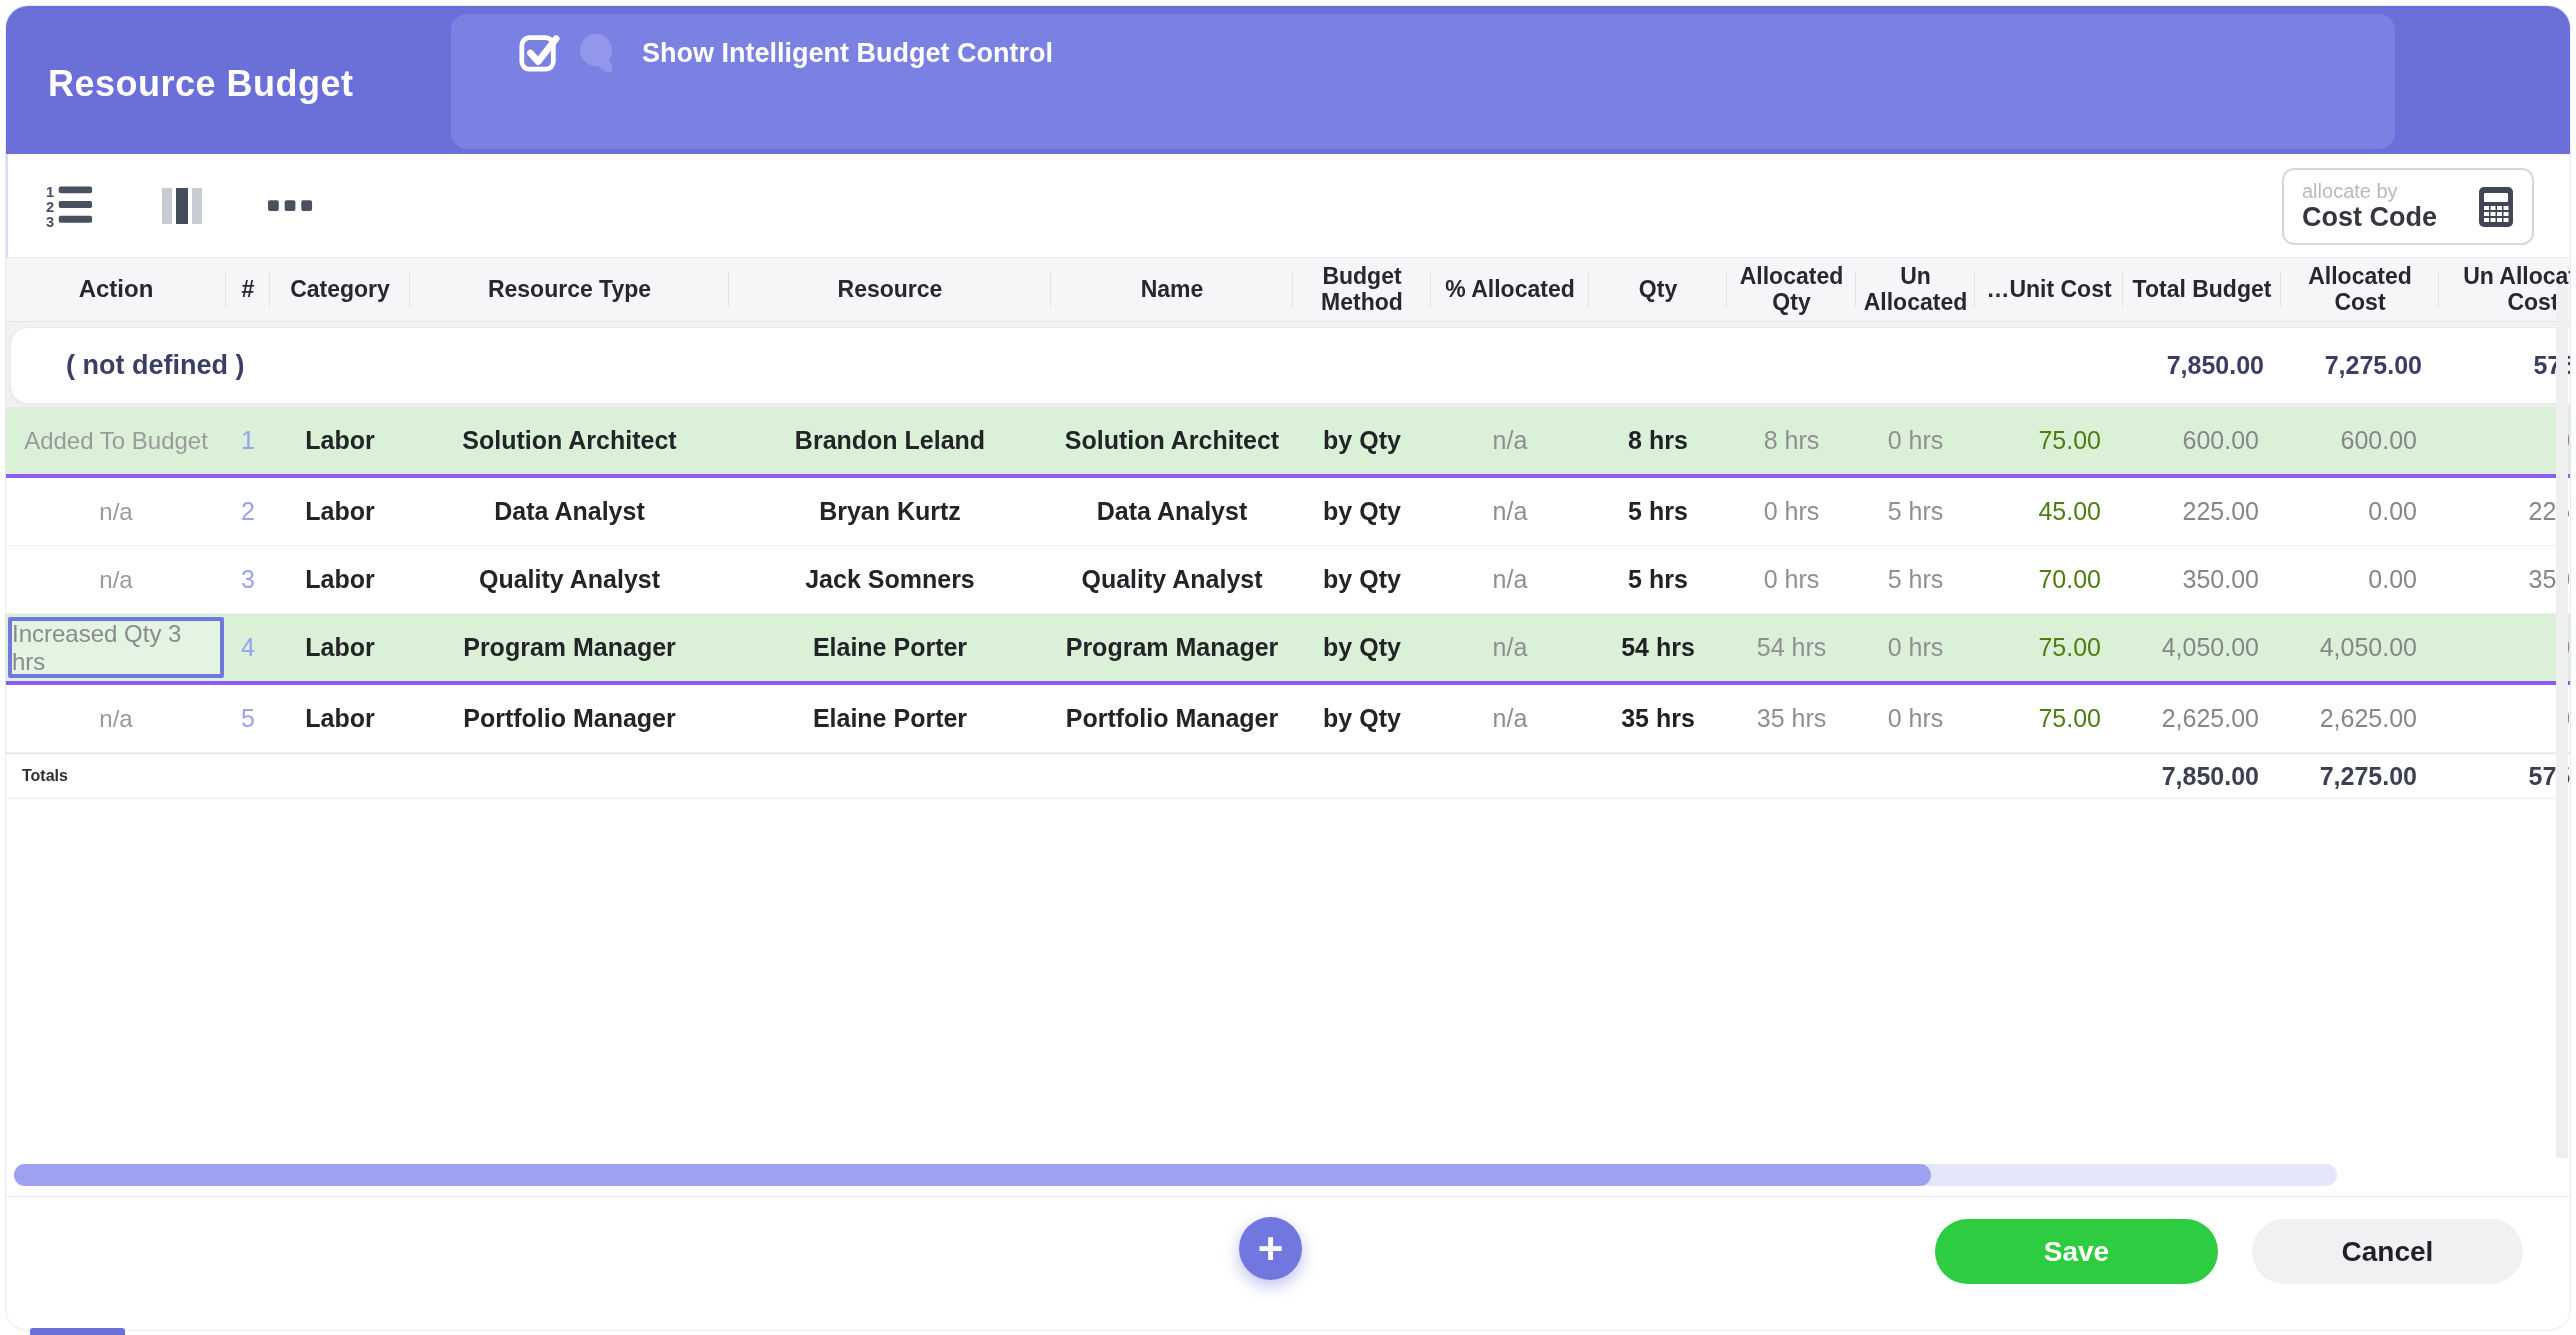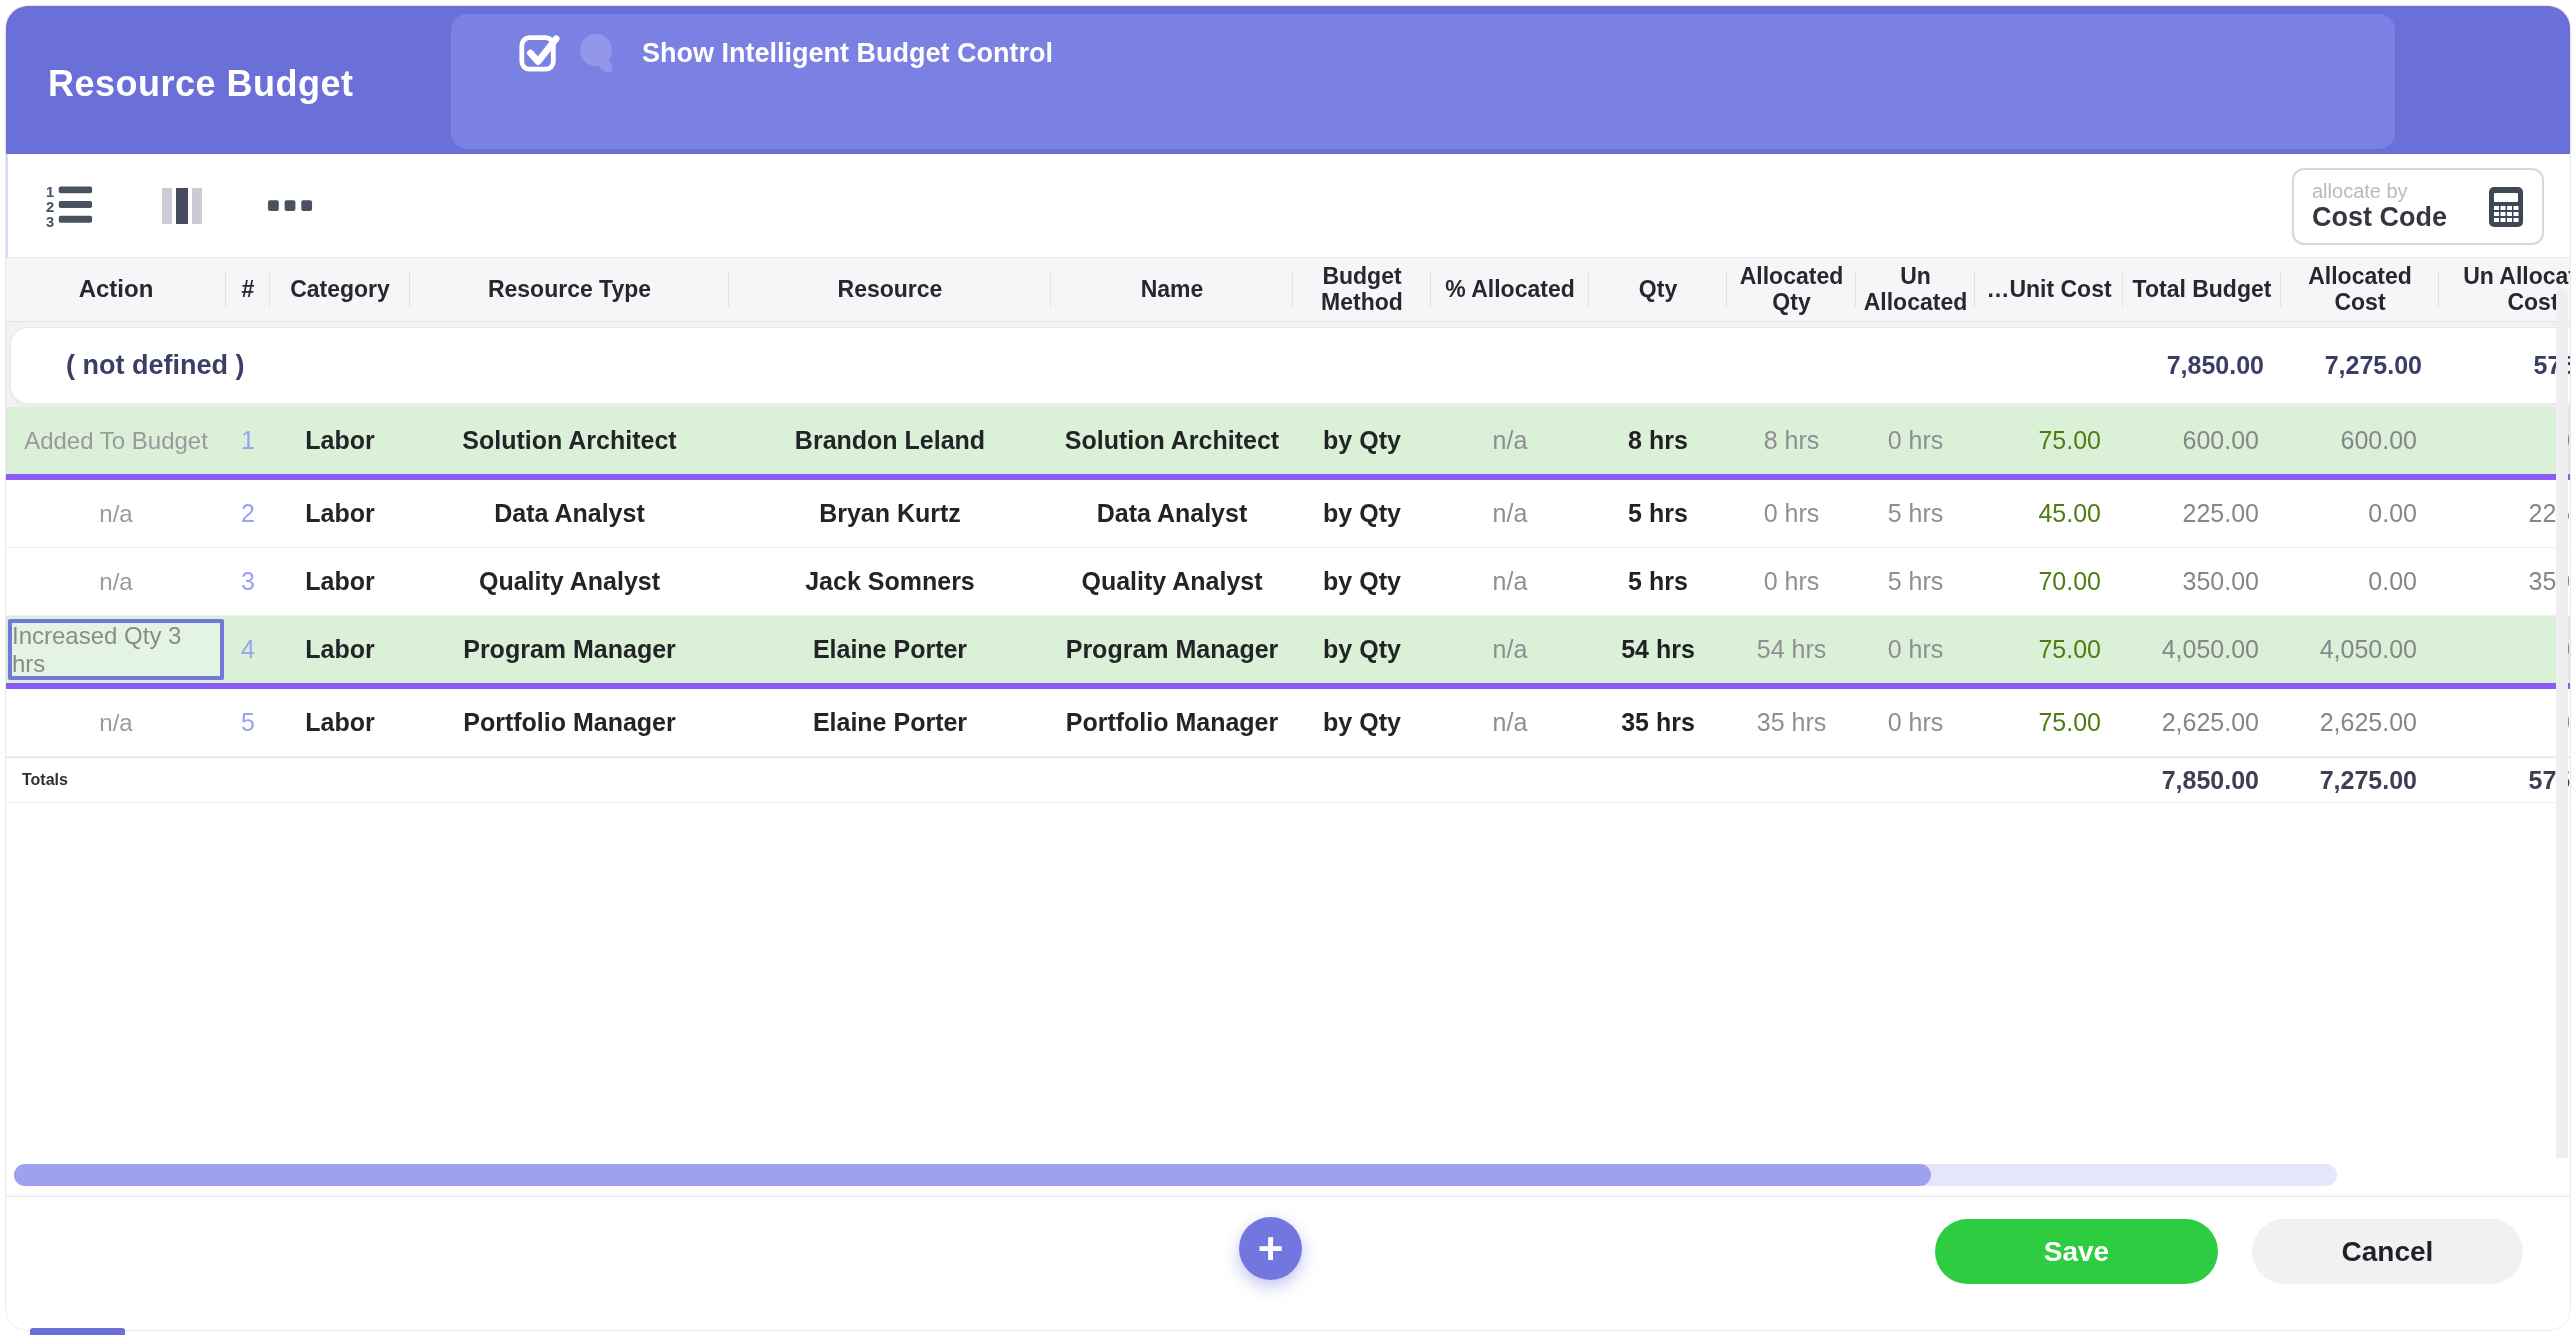--- a/index.html
+++ b/index.html
@@ -15,21 +15,21 @@
   .hdr-panel-row{display:flex;align-items:center;gap:14px;padding:16px 0 0 67px;}
   .chk{width:42px;height:42px;flex:0 0 42px;}
   .blob{width:46px;height:46px;flex:0 0 46px;margin-left:2px;opacity:.85;}
   .toggle-label{color:#fff;font-size:27px;font-weight:700;margin-left:6px;}
 
   
   .toolbar{position:relative;height:103px;flex:0 0 103px;background:#fff;
     display:flex;align-items:center;border-bottom:1px solid #ededf2;box-shadow:inset 2px 0 0 #d8daf6;}
   .tb-icons{display:flex;align-items:center;gap:59px;padding-left:40px;}
   .tb-btn{width:51px;height:44px;display:flex;align-items:center;justify-content:center;cursor:pointer;background:none;border:none;padding:0;}
-  .allocate{position:absolute;right:26px;top:14px;width:214px;height:73px;border:2px solid #d6d6dd;border-radius:12px;
+  .allocate{position:absolute;right:36px;top:14px;width:214px;height:73px;border:2px solid #d6d6dd;border-radius:12px;
     display:flex;align-items:center;justify-content:space-between;padding:0 16px 0 18px;background:#fff;}
   .allocate .lbl{color:#b9b9bf;font-size:20px;line-height:1.1;}
   .allocate .val{color:#35373f;font-size:27px;font-weight:700;line-height:1.15;}
   .calc{width:40px;height:44px;}
 
   
   .rowgrid{display:grid;grid-template-columns:220px 44px 140px 319px 322px 242px 138px 158px 138px 129px 119px 148px 158px 158px 188px;align-items:center;}
   .grid-header{height:63px;flex:0 0 63px;background:#f6f6f8;border-bottom:1px solid #e3e3e6;}
   .hcell{position:relative;height:63px;display:flex;align-items:center;justify-content:center;
     text-align:center;white-space:pre-line;line-height:1.12;color:#26282e;font-size:23px;font-weight:600;cursor:pointer;}
@@ -48,21 +48,21 @@
   .grid-header .hcell{justify-content:center;padding:0;color:#26282e;font-weight:600;}
 
   .group-band{height:85px;flex:0 0 85px;background:#f2f2f4;position:relative;}
   .group-card{position:absolute;left:4px;top:5px;height:75px;width:2671px;background:#fff;
     border:1px solid #e8e8ea;border-radius:18px;box-shadow:0 2px 4px rgba(0,0,0,.04);}
   .g-label{grid-column:1/7;text-align:left;padding-left:55px;font-size:27px;font-weight:700;color:#3a3d66;}
   .gnum{font-size:25px;font-weight:700;color:#3a3d66;text-align:right;padding-right:22px;justify-self:stretch;}
   .g-tb{grid-column:13;} .g-ac{grid-column:14;} .g-uac{grid-column:15;}
 
   .datarow{height:67px;background:#fff;border-bottom:1px solid #f0f0f1;cursor:pointer;}
-  .datarow.green{background:#daf1d8;border-bottom:6px solid #8b5cf6;}
+  .datarow.green{background:#daf1d8;border-bottom:4px solid #8b5cf6;}
   .action-box{border:4px solid #7177dd;border-radius:2px;width:100%;height:53px;margin:0 2px;
     display:flex;align-items:center;justify-content:center;color:#8a8a8c;font-size:24px;background:rgba(255,255,255,.25);}
 
   .totals{height:44px;flex:0 0 44px;border-top:1px solid #e2e2e4;border-bottom:1px solid #ededee;background:#fff;}
   .t-label{grid-column:1/3;text-align:left;padding-left:16px;font-size:16px;font-weight:700;color:#2e2f35;}
   .tnum{font-size:25px;font-weight:700;color:#3d3f52;text-align:right;padding-right:22px;justify-self:stretch;}
 
   .filler{flex:1 1 auto;background:#fff;position:relative;}
   .vscroll{position:absolute;right:2px;top:-514px;width:12px;height:910px;background:#efeff1;border-radius:6px;}
 

